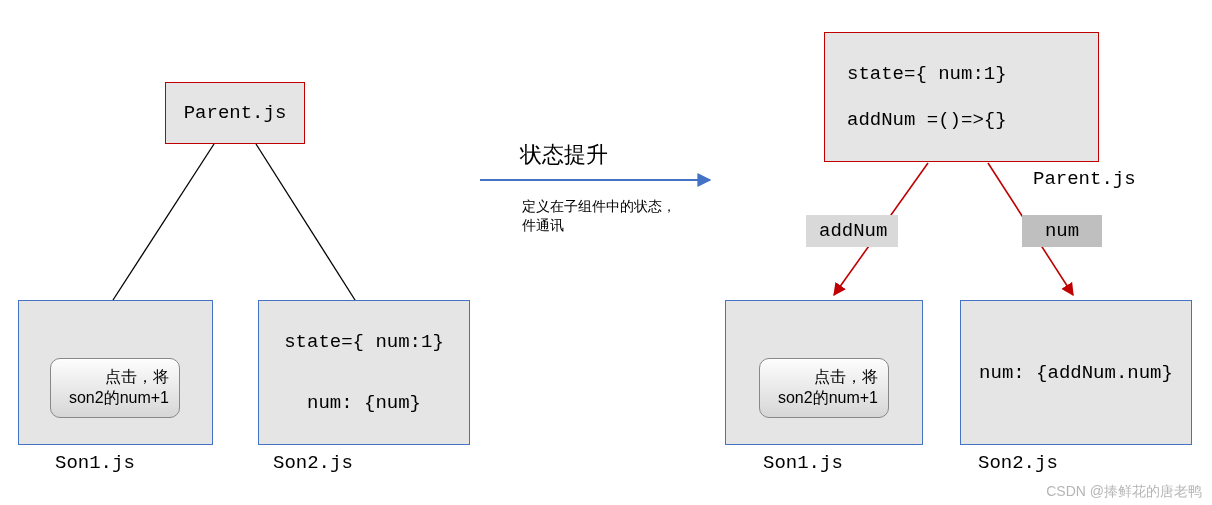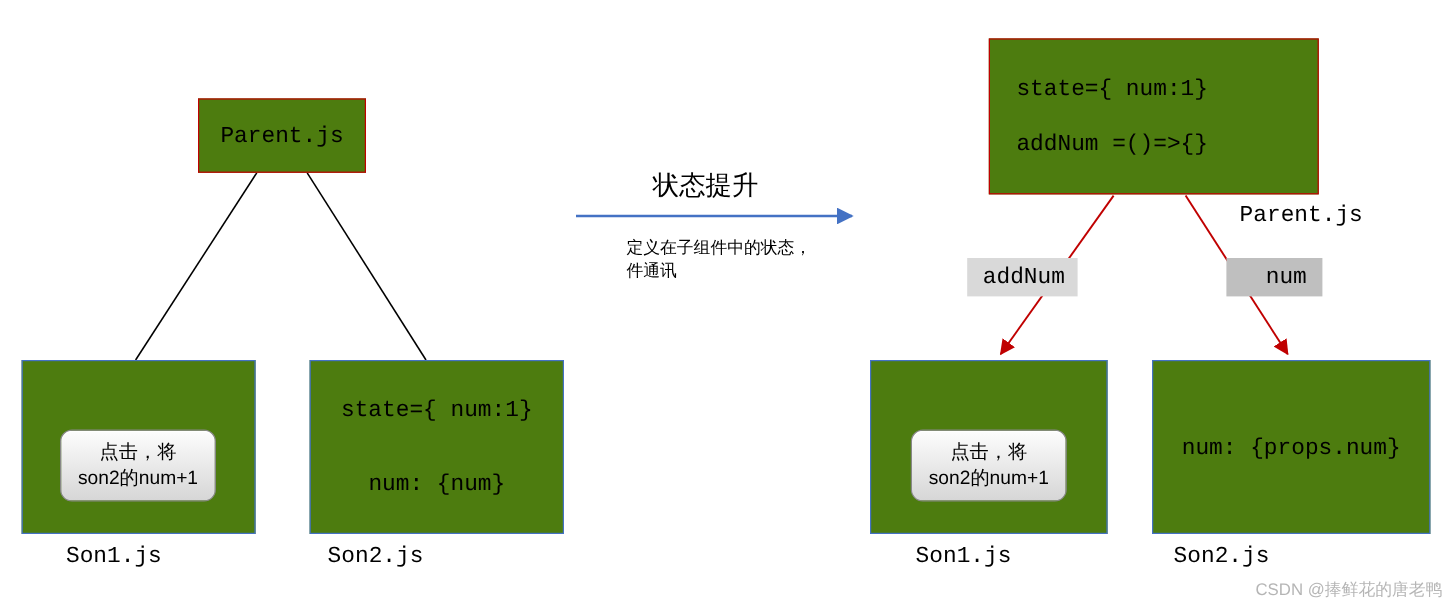--- a/index.html
+++ b/index.html
@@ -5,48 +5,48 @@
     * { box-sizing: border-box; margin: 0; padding: 0; }
     body {
       width: 1212px;
       height: 505px;
       position: relative;
       font-family: "SimSun", "Courier New", monospace;
       background: #fff;
     }
     .box {
       position: absolute;
-      background: #4d7c0f;
+      background: #e5e5e5;
     }
     .red-border { border: 1.5px solid #c00000; }
     .blue-border { border: 1.5px solid #4472c4; }
     .label {
       position: absolute;
       font-size: 19px;
       font-family: "Courier New", "SimSun", monospace;
     }
     .content-text {
       font-size: 19px;
       font-family: "Courier New", "SimSun", monospace;
       text-align: center;
     }
     .button3d {
       position: absolute;
       background: linear-gradient(#fdfdfd, #d6d6d6);
       border: 1px solid #888;
       border-radius: 10px;
-      text-align: center;
+      text-align: right;
       font-size: 16px;
       font-family: "SimSun", sans-serif;
       padding: 8px 10px;
       box-shadow: 0 1px 0 #fff inset;
     }
     .gray-tag {
       position: absolute;
-      text-align: right;
+      text-align: center;
       font-size: 19px;
       font-family: "Courier New", monospace;
       padding: 5px 13px;
     }
     .arrow-title {
       position: absolute;
       font-size: 22px;
       font-family: "SimSun", sans-serif;
     }
     .arrow-desc {
@@ -104,21 +104,21 @@
   </div>
 </div>
 <div class="label" style="left:55px; top:452px;">Son1.js</div>
 
 <div class="box blue-border" style="left:258px; top:300px; width:212px; height:145px; display:flex; flex-direction:column; justify-content:space-around; align-items:center; padding:10px 4px;">
   <span class="content-text">state={ num:1}</span>
   <span class="content-text">num: {num}</span>
 </div>
 <div class="label" style="left:273px; top:452px;">Son2.js</div>
 
-<div class="arrow-title" style="left:544px; top:140px;">状态提升</div>
+<div class="arrow-title" style="left:520px; top:140px;">状态提升</div>
 <div class="arrow-desc" style="left:500px; top:197px; width:170px;">
   <div>定义在子组件中的状态，</div>
   <div>件通讯</div>
 </div>
 
 <div class="box red-border" style="left:824px; top:32px; width:275px; height:130px; display:flex; flex-direction:column; justify-content:space-evenly; align-items:flex-start; padding:6px 22px;">
   <span class="content-text" style="text-align:left;">state={ num:1}</span>
   <span class="content-text" style="text-align:left;">addNum =()=&gt;{}</span>
 </div>
 <div class="label" style="left:1033px; top:168px;">Parent.js</div>
@@ -128,17 +128,17 @@
 
 <div class="box blue-border" style="left:725px; top:300px; width:198px; height:145px;">
   <div class="button3d" style="left:33px; top:57px; width:130px;">
     <div>点击，将</div>
     <div>son2的num+1</div>
   </div>
 </div>
 <div class="label" style="left:763px; top:452px;">Son1.js</div>
 
 <div class="box blue-border" style="left:960px; top:300px; width:232px; height:145px; display:flex; align-items:center; justify-content:center;">
-  <span class="content-text">num: {props.num}</span>
+  <span class="content-text">num: {addNum.num}</span>
 </div>
 <div class="label" style="left:978px; top:452px;">Son2.js</div>
 
 <div class="watermark">CSDN @捧鲜花的唐老鸭</div>
 
 </body></html>

